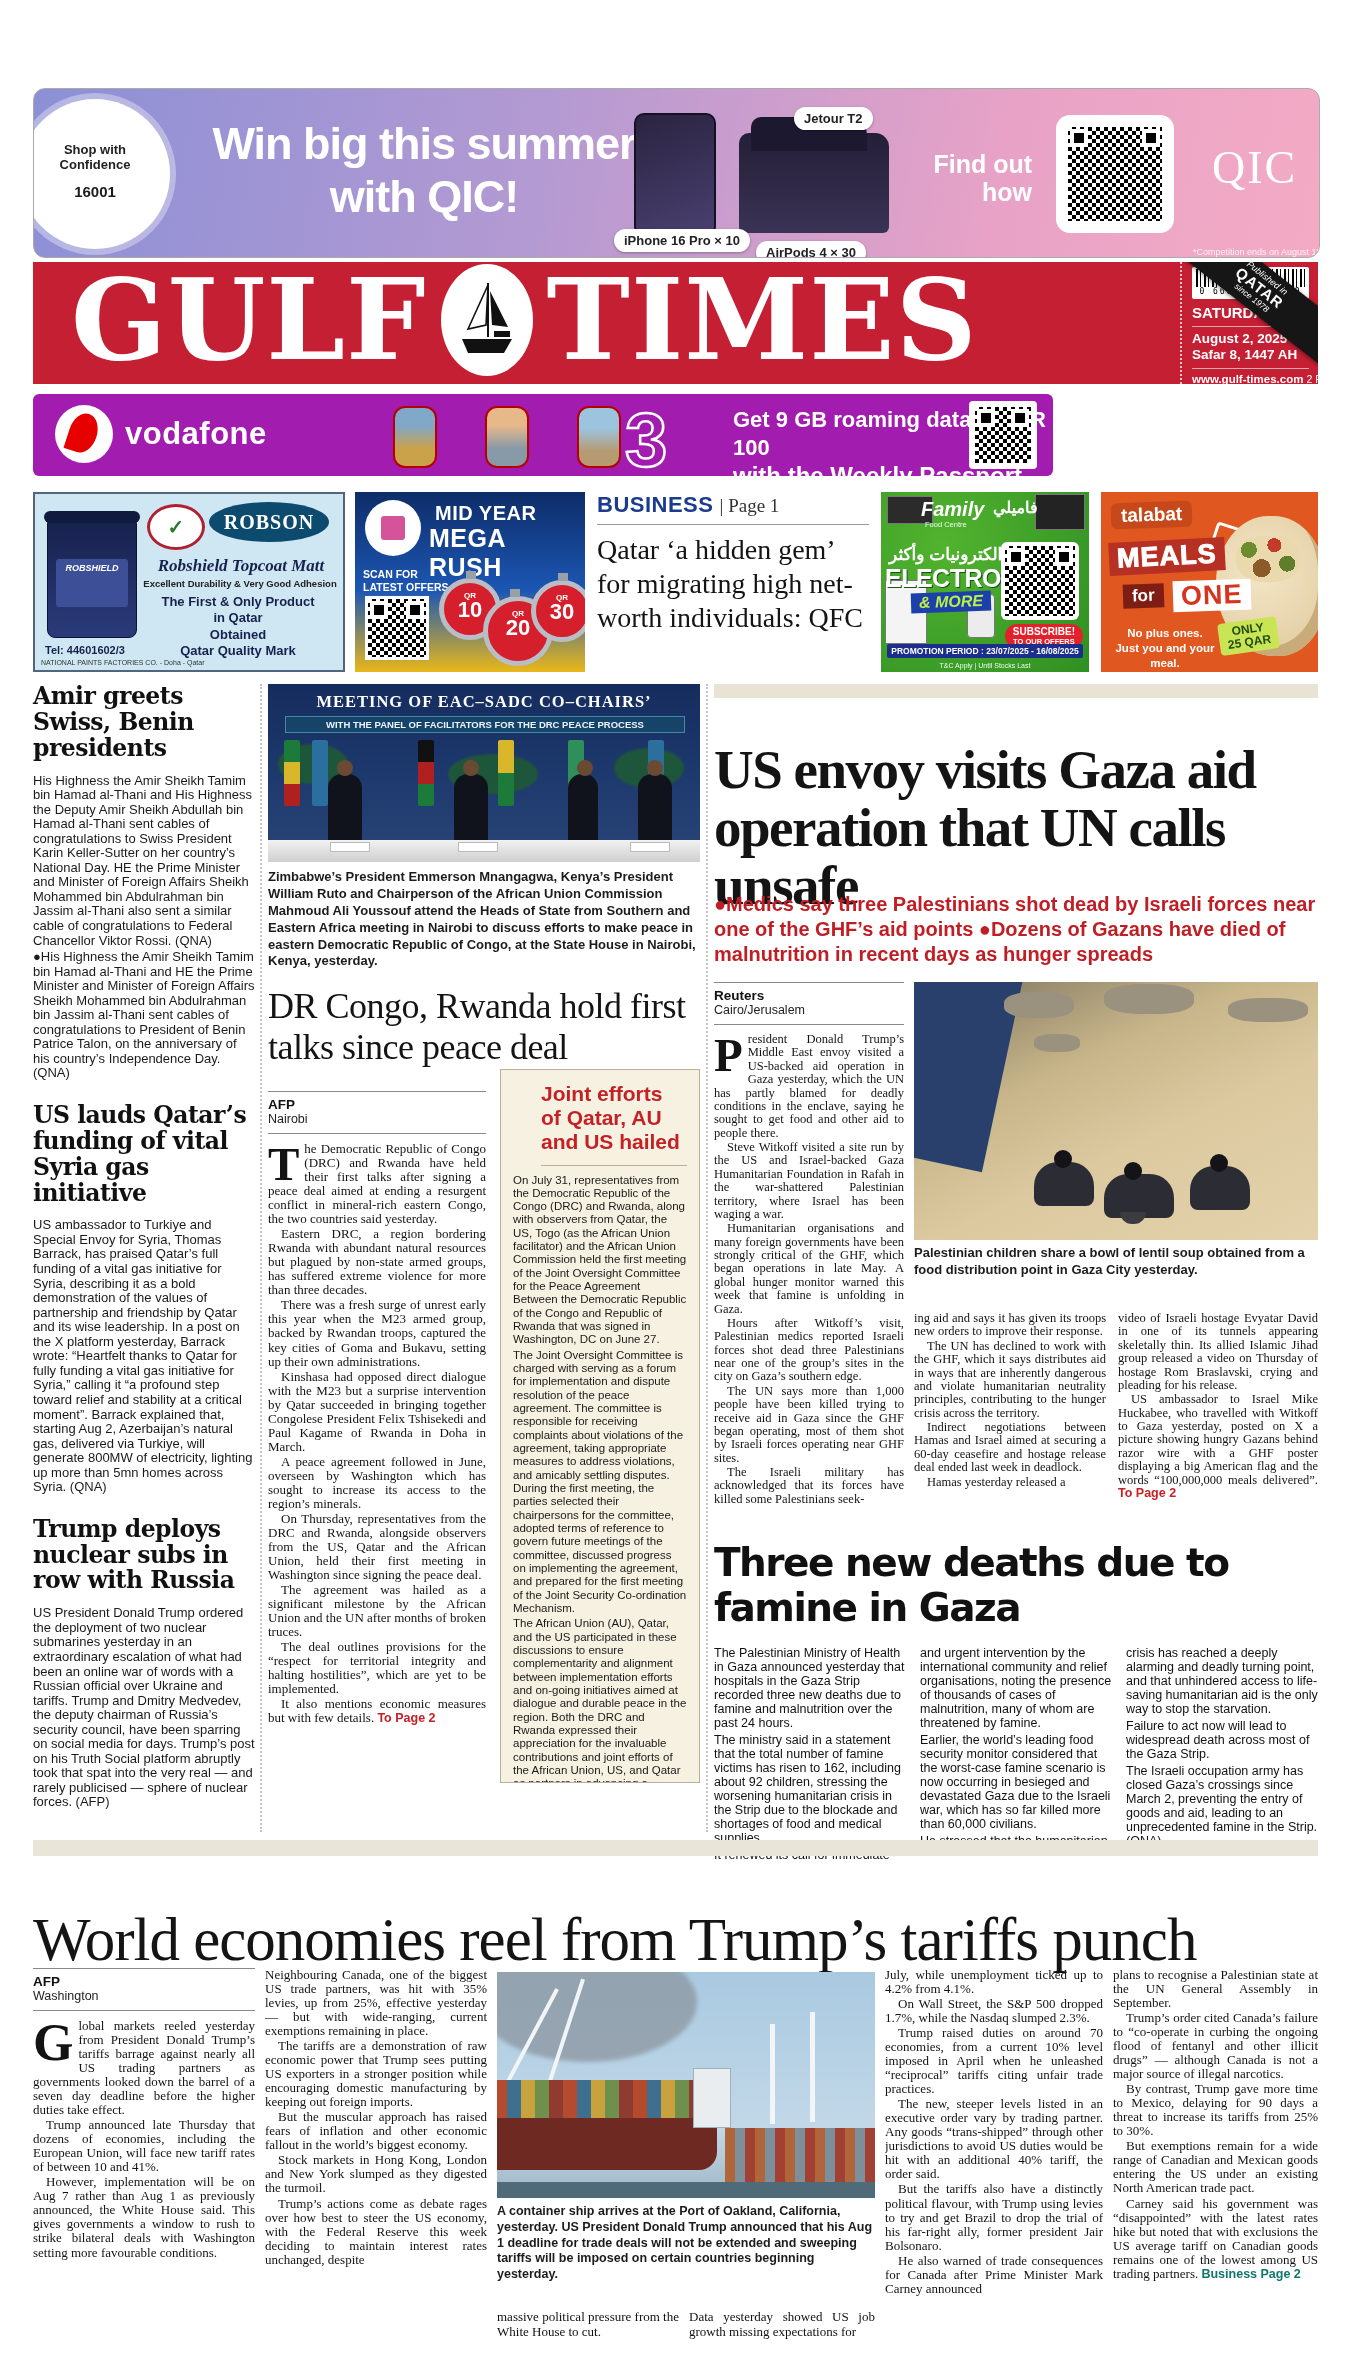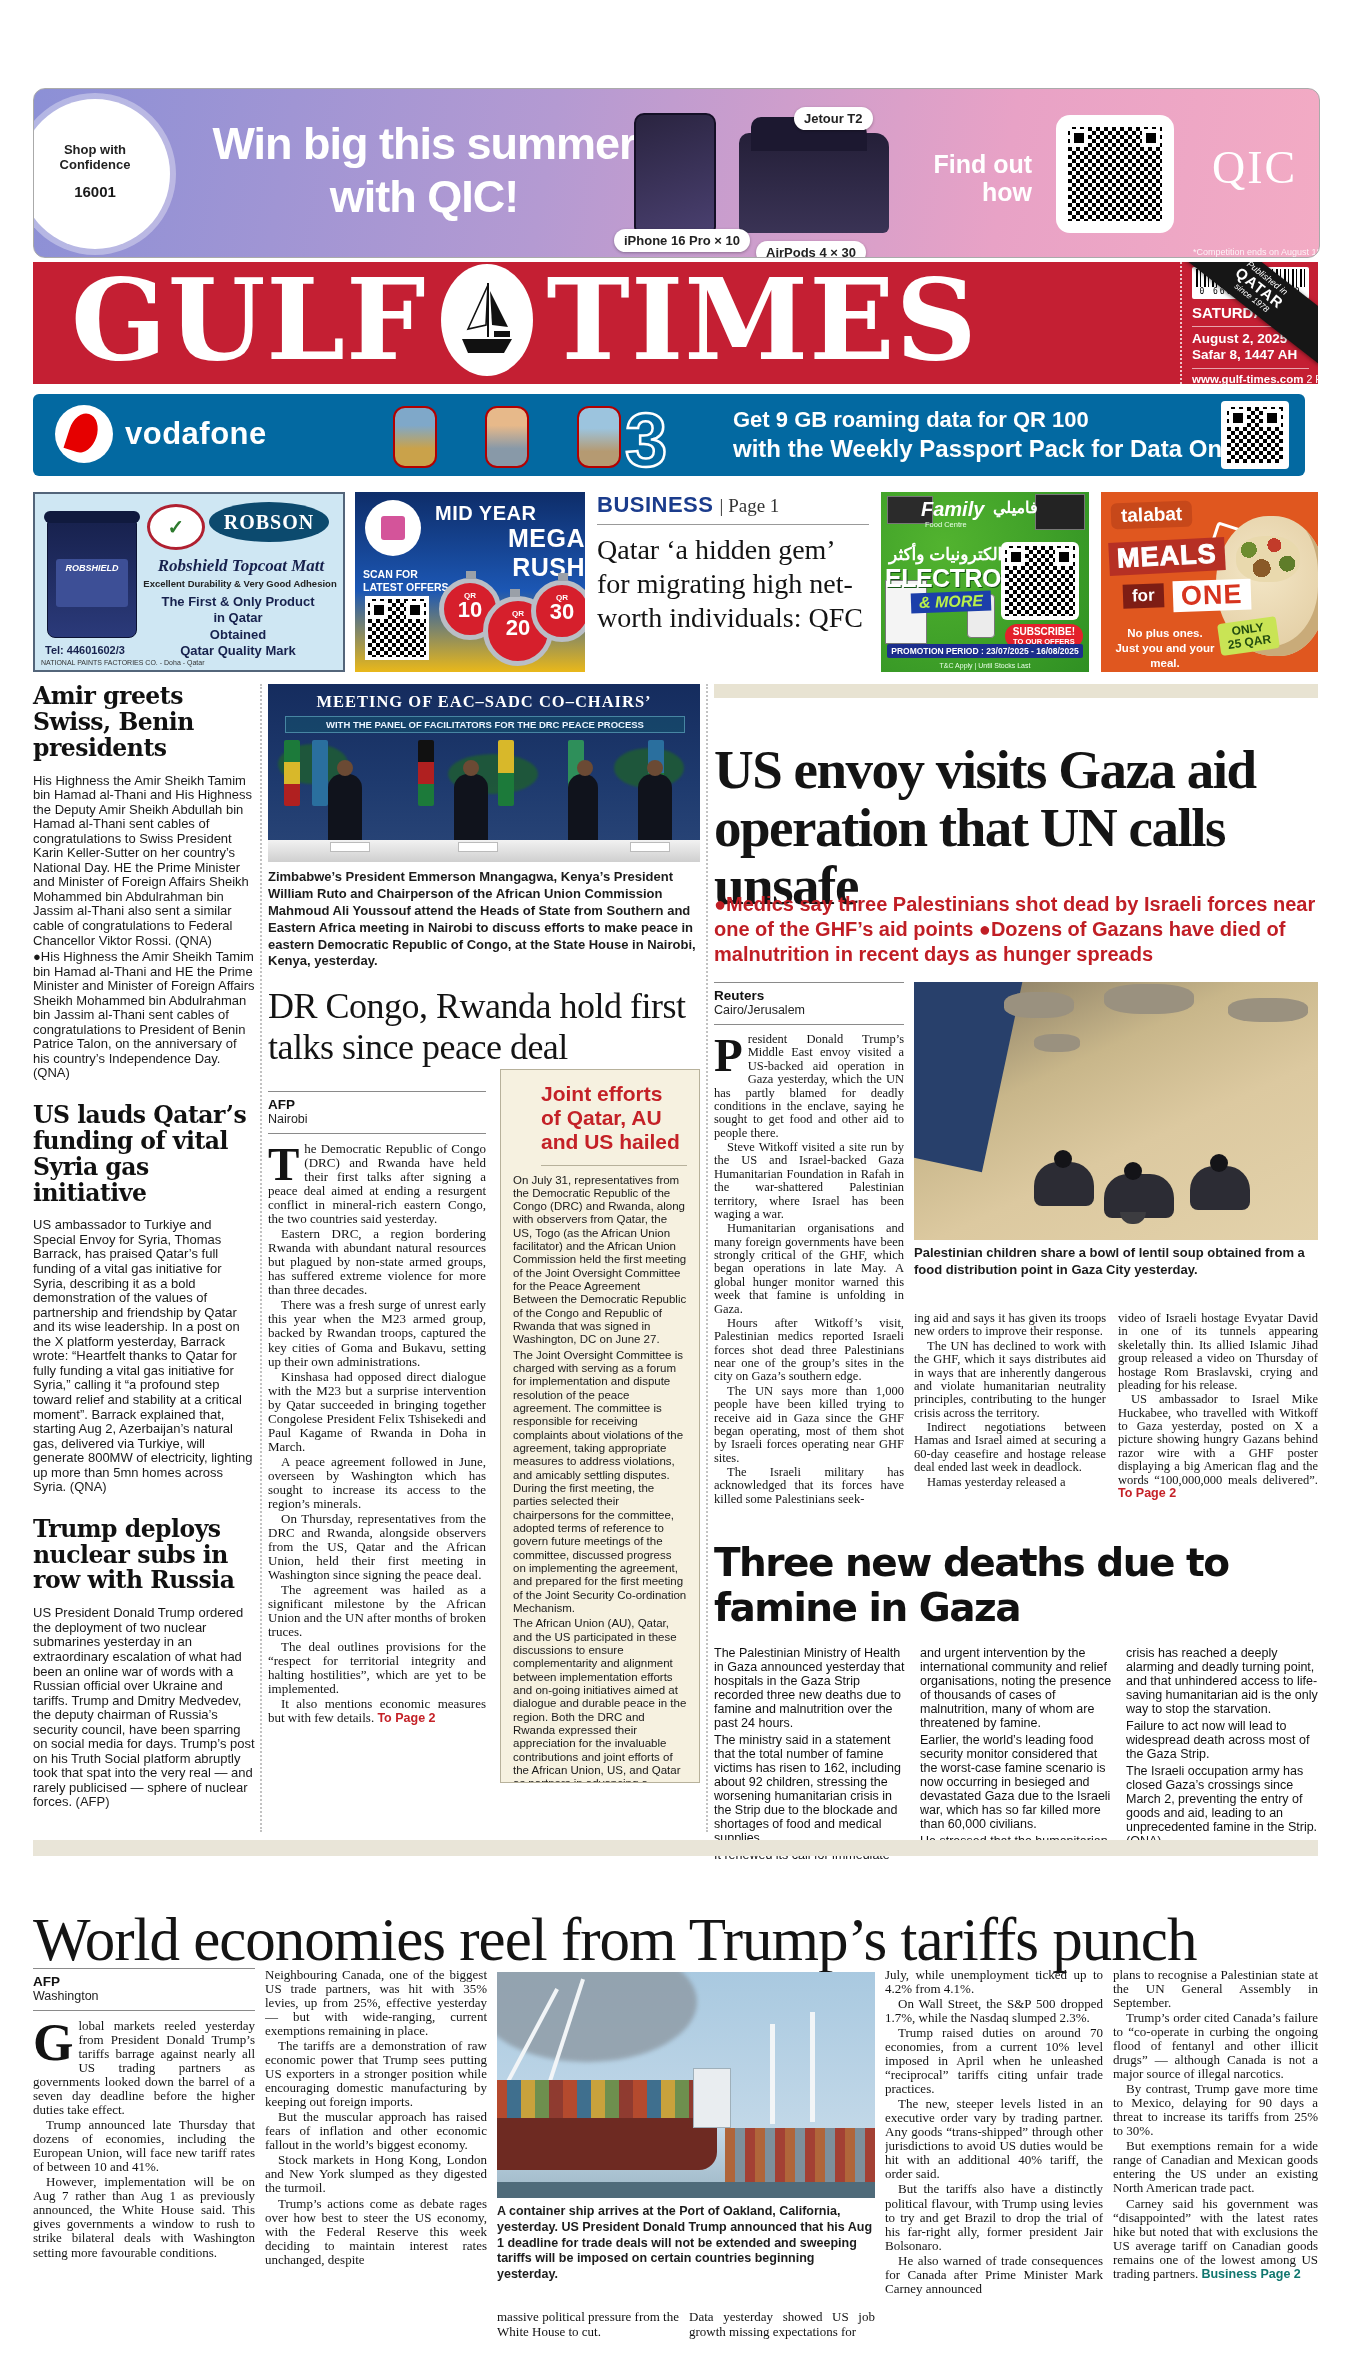--- a/index.html
+++ b/index.html
@@ -44,21 +44,21 @@
   .mh-date{border-top:1px solid rgba(255,255,255,.6);margin-top:5px;padding-top:4px;font-size:13.5px;font-weight:bold;line-height:1.2;}
   .mh-site{border-top:1px solid rgba(255,255,255,.6);margin-top:5px;padding-top:4px;font-size:11.5px;font-weight:bold;white-space:nowrap;}
   .mh-site span.pr{font-weight:normal;font-size:10.5px;}
   .ribbon{position:absolute;top:4px;right:-36px;transform:rotate(38deg);background:#161616;color:#fff;
           width:190px;text-align:center;padding:5px 0 6px;line-height:1.05;box-shadow:0 1px 4px rgba(0,0,0,.5);}
   .ribbon .r1{font-size:9px;font-style:italic;}
   .ribbon .r2{font-size:15px;font-weight:800;letter-spacing:1px;}
   .ribbon .r3{font-size:8.5px;font-style:italic;}
 
   
-  .voda{left:33px;top:394px;width:1272px;height:82px;background:#0369a1;border-radius:6px;overflow:hidden;}
+  .voda{left:33px;top:394px;width:1020px;height:82px;background:#a21caf;border-radius:6px;overflow:hidden;}
   .voda-logo{position:absolute;left:22px;top:11px;display:flex;align-items:center;}
   .voda-mark{width:58px;height:58px;background:#fff;border-radius:50%;position:relative;}
   .voda-mark:before{content:"";position:absolute;left:14px;top:8px;width:28px;height:40px;background:#e60000;
                     border-radius:50% 50% 50% 0;transform:rotate(18deg);}
   .voda-word{color:#fff;font-size:31px;font-weight:600;margin-left:12px;letter-spacing:.5px;}
   .voda-thumb{position:absolute;top:12px;width:40px;height:58px;border-radius:12px;border:2px solid #b30000;}
   .voda-3{position:absolute;left:592px;top:2px;font-size:76px;font-weight:bold;color:transparent;-webkit-text-stroke:2.5px #fff;}
   .voda-text{position:absolute;left:700px;top:12px;color:#fff;line-height:1.25;}
   .voda-text .l1{font-size:22px;font-weight:600;}
   .voda-text .l2{font-size:24px;font-weight:800;}
@@ -75,21 +75,21 @@
   .rb-script{position:absolute;left:112px;top:62px;right:8px;text-align:center;color:#17214d;font-family:"Liberation Serif",serif;font-style:italic;font-weight:bold;font-size:17px;}
   .rb-sub{position:absolute;left:108px;top:84px;right:6px;text-align:center;color:#222;font-size:9.5px;font-weight:bold;}
   .rb-lines{position:absolute;left:104px;top:100px;right:6px;text-align:center;color:#17214d;font-weight:bold;font-size:13px;line-height:1.25;}
   .rb-tiny{position:absolute;left:6px;bottom:4px;font-size:7px;color:#333;}
   .rb-tel{position:absolute;left:10px;bottom:14px;font-size:11px;font-weight:bold;color:#17214d;}
 
   .mega{left:355px;width:230px;background:linear-gradient(180deg,#0e2d69 0%,#1c57b4 55%,#e9b81a 100%);padding:6px;}
   .mg-logo{position:absolute;left:10px;top:8px;width:56px;height:56px;background:#fff;border-radius:50%;display:flex;align-items:center;justify-content:center;}
   .mg-sq{width:24px;height:24px;background:#d4549a;border-radius:3px;}
   .mg-t1{position:absolute;left:80px;top:10px;color:#fff;font-weight:800;font-size:20px;letter-spacing:.5px;}
-  .mg-t2{position:absolute;left:74px;top:32px;color:#fff;font-weight:800;font-size:25px;letter-spacing:.5px;text-align:right;}
+  .mg-t2{position:absolute;left:74px;top:32px;color:#fff;font-weight:800;font-size:25px;letter-spacing:.5px;}
   .mg-scan{position:absolute;left:8px;top:76px;color:#fff;font-size:10.5px;font-weight:bold;line-height:1.25;}
   .mg-qr{position:absolute;left:10px;top:104px;width:64px;height:64px;background:#fff;padding:3px;box-sizing:border-box;}
   .mg-watch{position:absolute;width:62px;height:62px;border-radius:50%;background:#d61f2c;border:5px solid #b9bec6;color:#fff;text-align:center;box-sizing:border-box;}
   .mg-watch:before{content:"";position:absolute;top:-12px;left:22px;width:10px;height:8px;background:#9aa0a8;}
   .mg-watch .qr-s{font-size:8px;font-weight:bold;display:block;margin-top:8px;}
   .mg-watch .amt{font-size:22px;font-weight:800;line-height:.9;display:block;}
 
   .bizhead{left:597px;width:272px;background:#fff;}
   .biz-kicker{font-size:22px;}
   .biz-kicker .b{color:#1b3c8c;font-weight:800;letter-spacing:.5px;}

